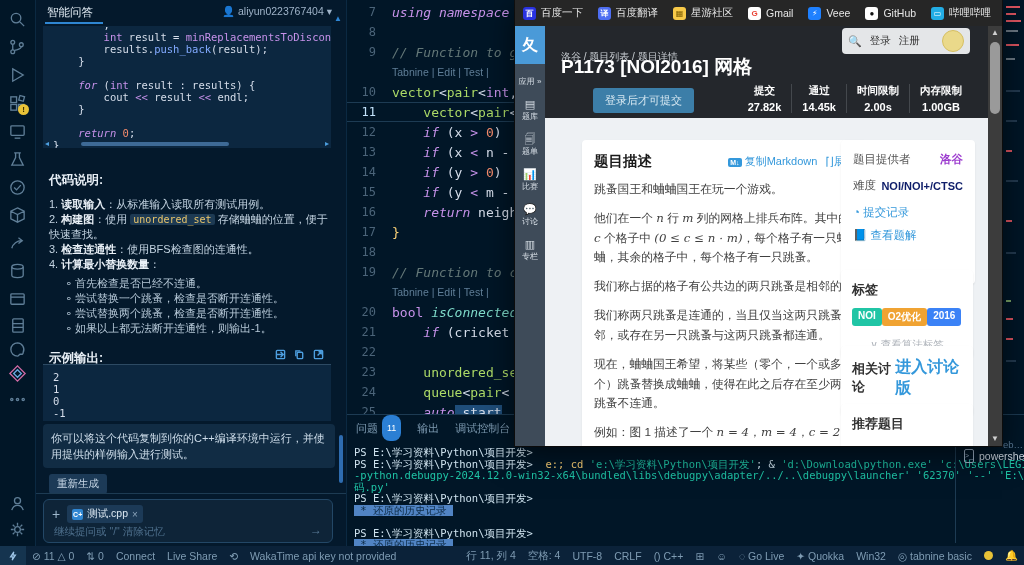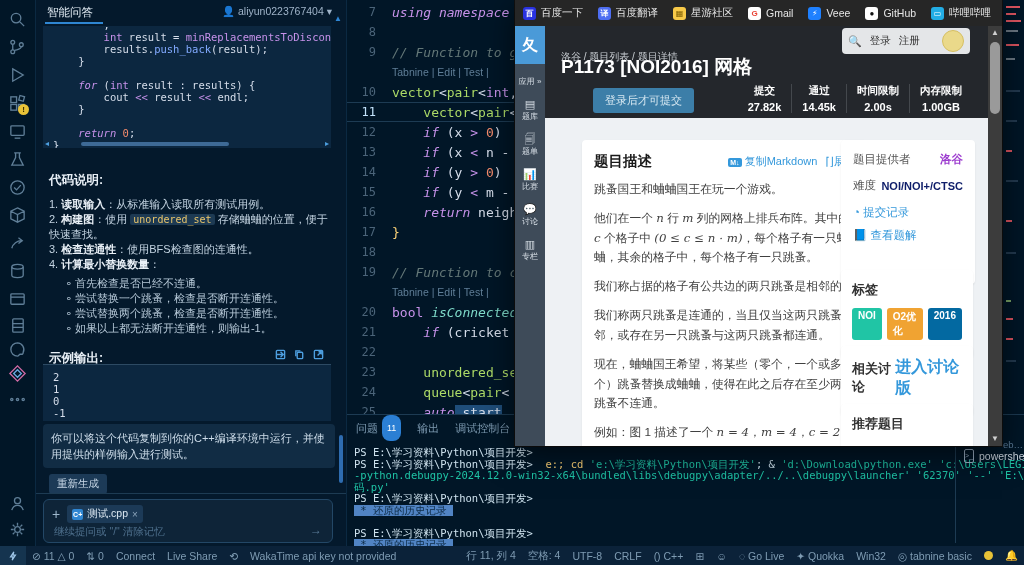--- a/index.html
+++ b/index.html
@@ -110,21 +110,21 @@
   .cm-title{font-size:14.5px;font-weight:bold;color:#1a1a1a;}
   .cm-links{margin-left:auto;display:flex;gap:8px;font-size:11px;color:#3498db;align-items:center;}
   .md-ic{display:inline-block;background:#3498db;color:#fff;border-radius:2px;font-size:7px;font-weight:bold;padding:1px 2px;}
   .para{font-size:11.8px;color:#404040;line-height:1.68;margin-top:9px;}
   .mathv{font-family:"DejaVu Serif",serif;font-style:italic;}
   .rcard-label{font-size:11.5px;color:#555;}
   .rcard-val-purple{font-size:11.5px;font-weight:bold;color:#9d3dcf;}
   .rcard-val-navy{font-size:11px;font-weight:bold;color:#0e1d69;}
   .rrow{display:flex;justify-content:space-between;align-items:center;margin-bottom:11px;}
   .rlinks{display:flex;flex-wrap:wrap;gap:6px;font-size:11.5px;color:#3498db;line-height:1.5;}
-  .chips{display:flex;gap:5px;margin-top:9px;}
+  .chips{display:flex;margin-top:9px;}
   .chip{color:#fff;font-size:10px;font-weight:bold;padding:2px 6px;border-radius:3px;}
   .gray-link{font-size:10.5px;color:#aeb3ba;text-align:center;margin-top:12px;}
   .rc-title{font-size:13px;font-weight:bold;color:#333;}
   .rc-link{font-size:16px;font-weight:bold;color:#3498db;}
   #lg-scroll{position:absolute;right:0;top:26px;width:14px;height:420px;background:#3c3c3c;}
   .lg-thumb{position:absolute;left:2px;top:16px;width:10px;height:72px;background:#9a9a9a;border-radius:5px;}
   .lg-sarr{position:absolute;left:0;width:14px;height:14px;color:#cfcfcf;font-size:8px;text-align:center;line-height:14px;background:#3c3c3c;}
 </style>
 </head>
 <body>
@@ -559,21 +559,21 @@
         <div class="rlinks" id="lg-meta-links">
             <span>◔ 提交记录</span>
             <span>📘 查看题解</span>
           </div>
       </div>
       <div class="card" id="card-b" style="left:296px;top:152px;width:110px;height:66px;padding:11px;">
         <div class="rc-title">标签</div>
         <div class="chips" id="lg-chips">
             <span class="chip" style="background: rgb(32, 197, 165);">NOI</span>
             <span class="chip" style="background: rgb(240, 163, 50);">O2优化</span>
-            <span class="chip" style="background: #0369a1;">2016</span>
+            <span class="chip" style="background: #3b82f6;">2016</span>
           </div>
         <div class="gray-link">∨ 查看算法标签</div>
       </div>
       <div class="card" id="card-c" style="left:296px;top:228px;width:110px;height:48px;padding:11px;">
         <div style="display:flex;justify-content:space-between;align-items:center;">
           <span class="rc-title">相关讨论</span>
           <span class="rc-link">进入讨论版</span>
         </div>
         <div class="gray-link">∨ 查看讨论</div>
       </div>

